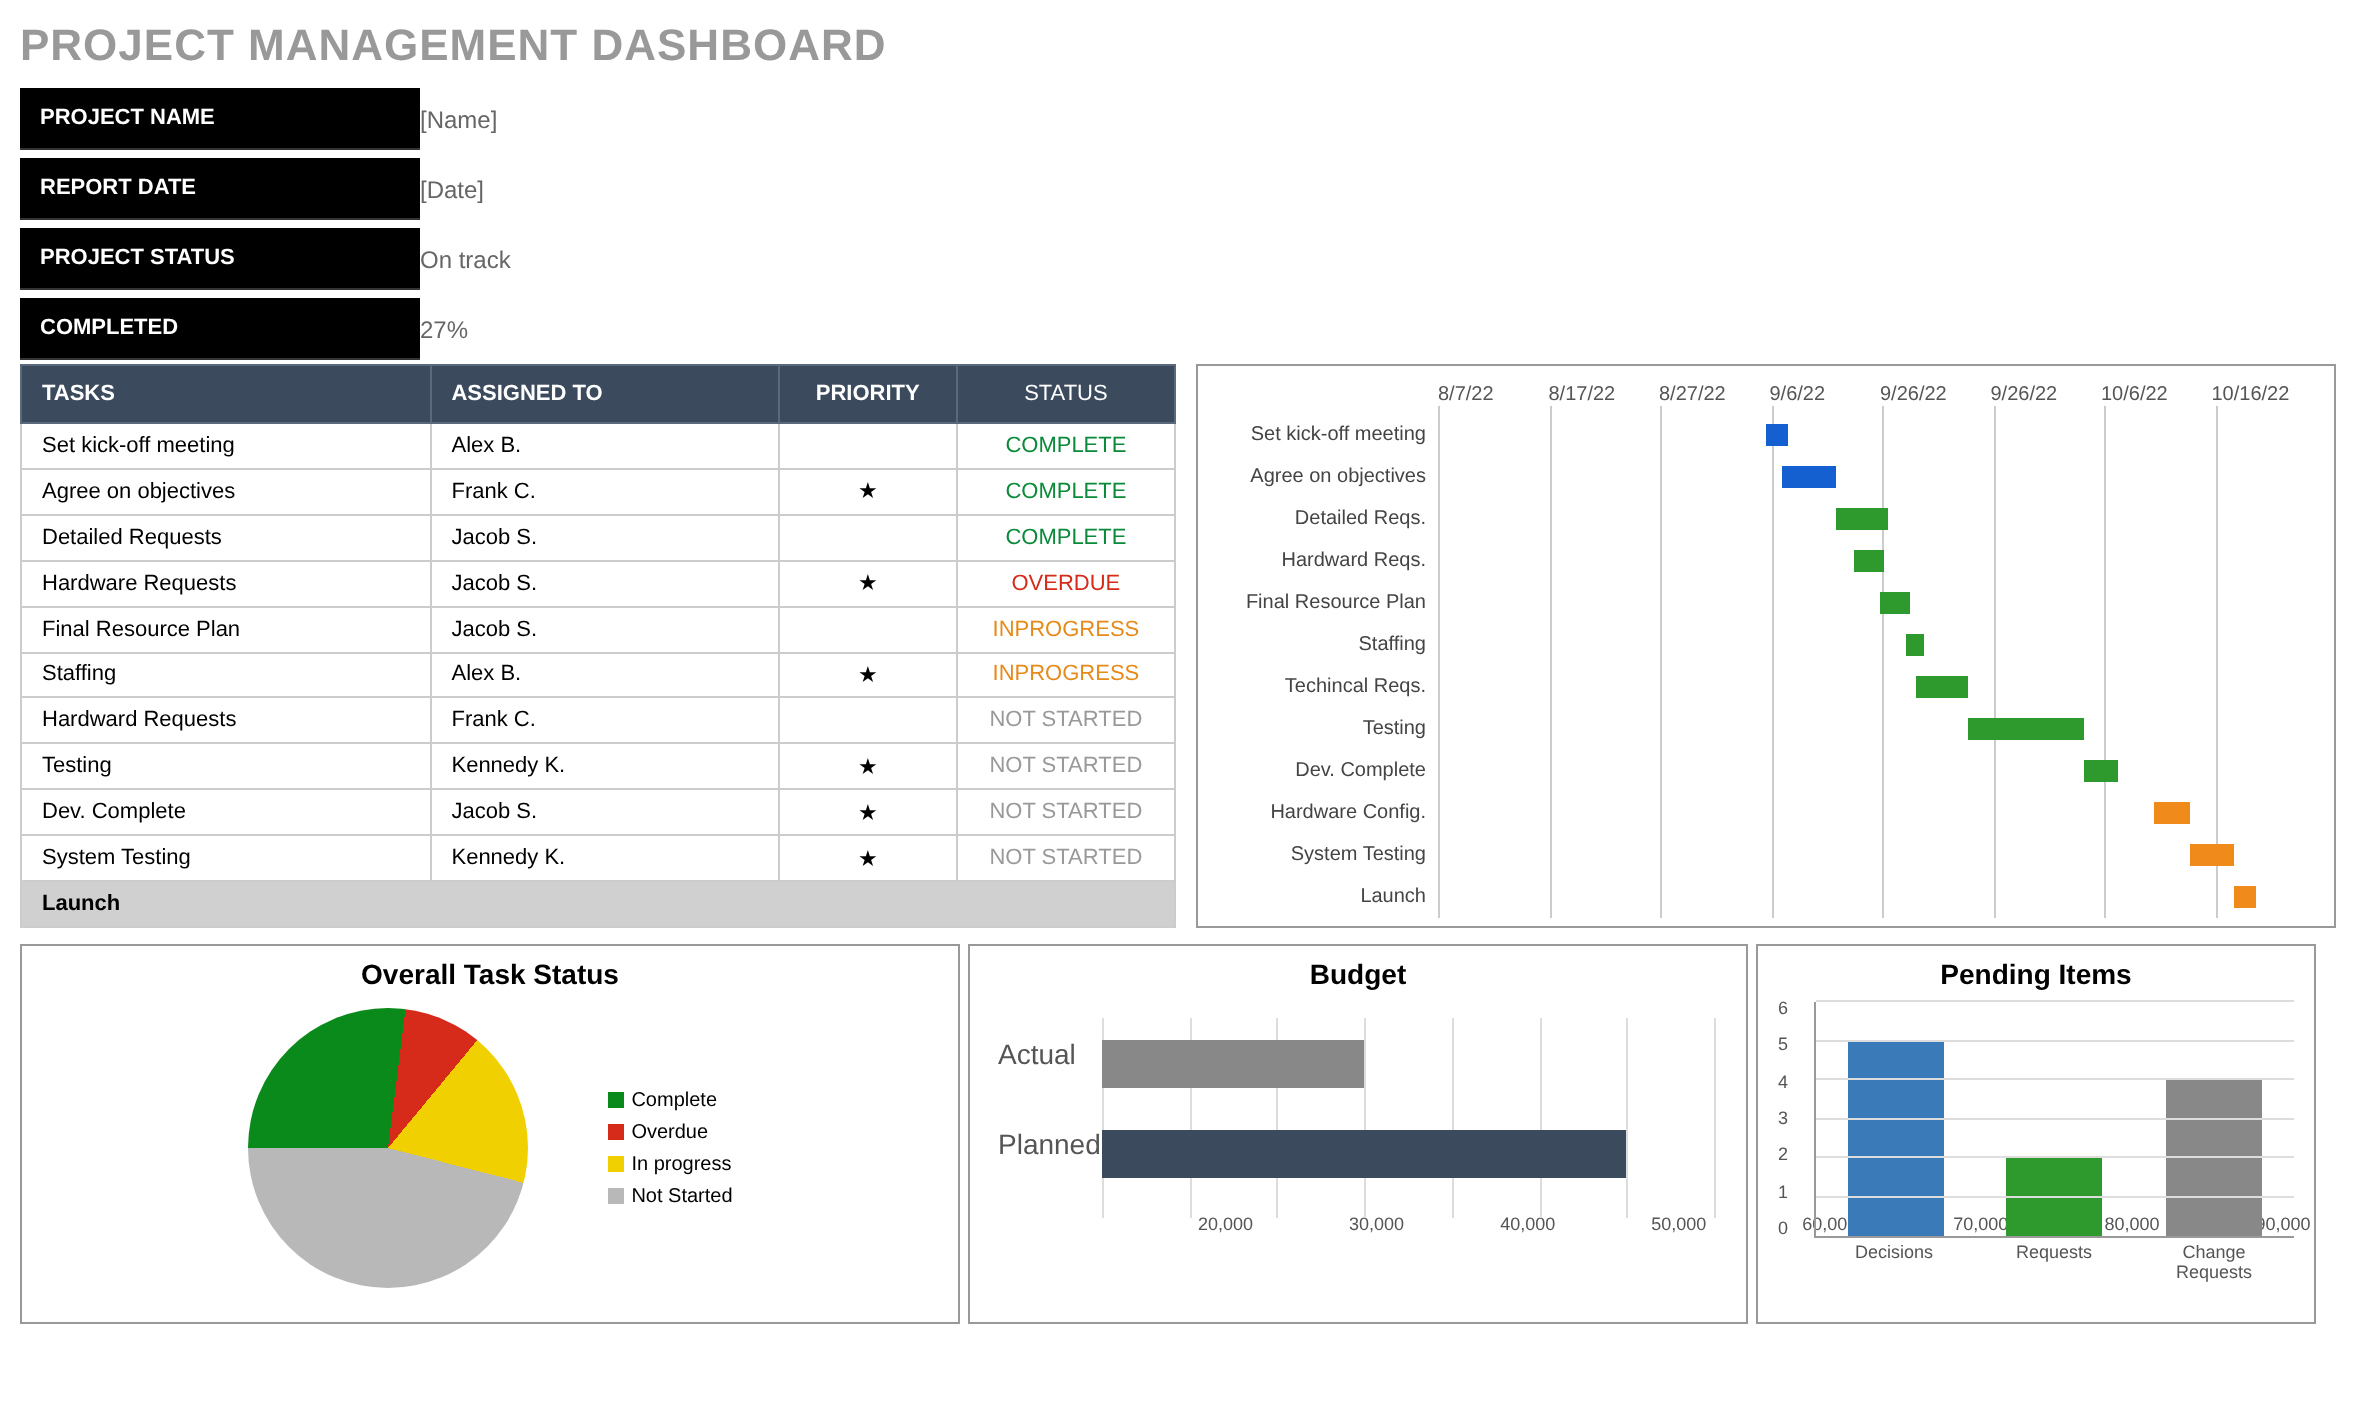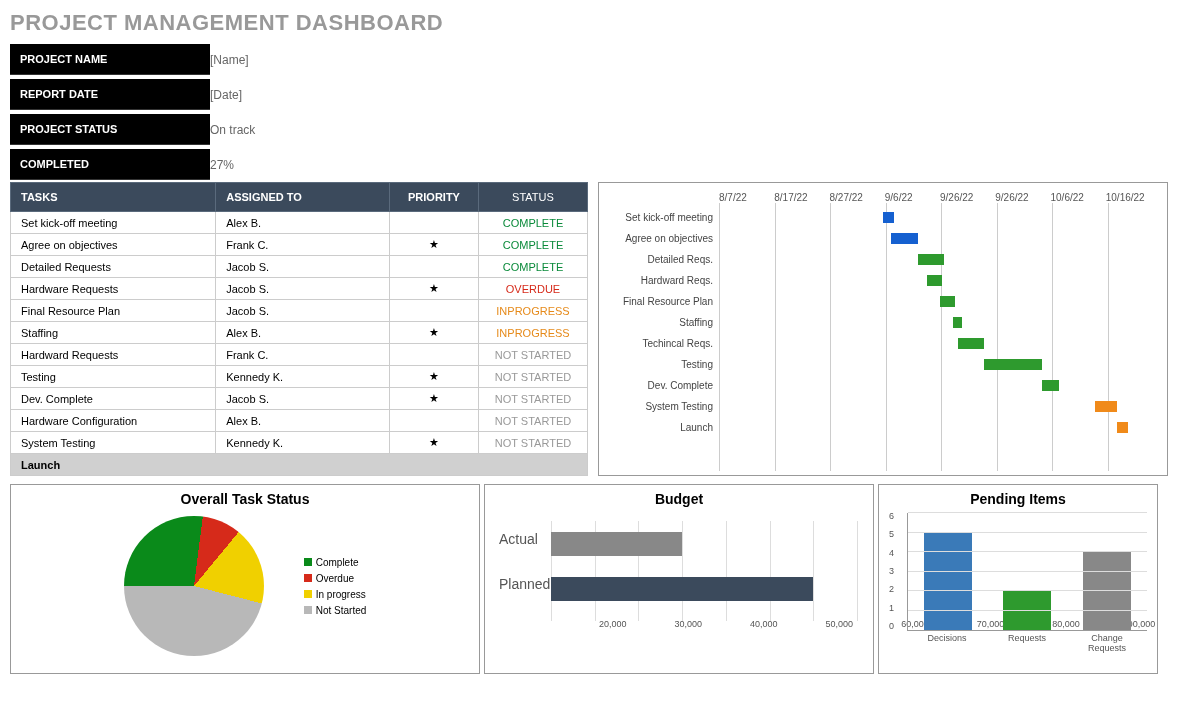--- a/index.html
+++ b/index.html
@@ -245,26 +245,20 @@
         <tr>
           <td class="col-task">Testing</td>
           <td class="col-assign">Kennedy K.</td>
           <td class="col-prio">★</td>
           <td class="col-status st-notstarted">NOT STARTED</td>
         </tr>
         <tr>
           <td class="col-task">Dev. Complete</td>
           <td class="col-assign">Jacob S.</td>
           <td class="col-prio">★</td>
-          <td class="col-status st-notstarted">NOT STARTED</td>
-        </tr>
-        <tr>
-          <td class="col-task">Hardware Configuration</td>
-          <td class="col-assign">Alex B.</td>
-          <td class="col-prio"></td>
           <td class="col-status st-notstarted">NOT STARTED</td>
         </tr>
         <tr>
           <td class="col-task">System Testing</td>
           <td class="col-assign">Kennedy K.</td>
           <td class="col-prio">★</td>
           <td class="col-status st-notstarted">NOT STARTED</td>
         </tr>
         <tr class="launch-row">
           <td colspan="4">Launch</td>
@@ -342,20 +336,26 @@
             <div class="bar green" style="left: 60%; width: 13%;"></div>
           </div>
         </div>
         <div class="gantt-row">
           <div class="gantt-label">Dev. Complete</div>
           <div class="gantt-track">
             <div class="bar green" style="left: 73%; width: 4%;"></div>
           </div>
         </div>
         <div class="gantt-row">
+          <div class="gantt-label">Hardware Config.</div>
+          <div class="gantt-track">
+            <div class="bar orange" style="left: 81%; width: 4%;"></div>
+          </div>
+        </div>
+        <div class="gantt-row">
           <div class="gantt-label">System Testing</div>
           <div class="gantt-track">
             <div class="bar orange" style="left: 85%; width: 5%;"></div>
           </div>
         </div>
         <div class="gantt-row">
           <div class="gantt-label">Launch</div>
           <div class="gantt-track">
             <div class="bar orange" style="left: 90%; width: 2.5%;"></div>
           </div>

